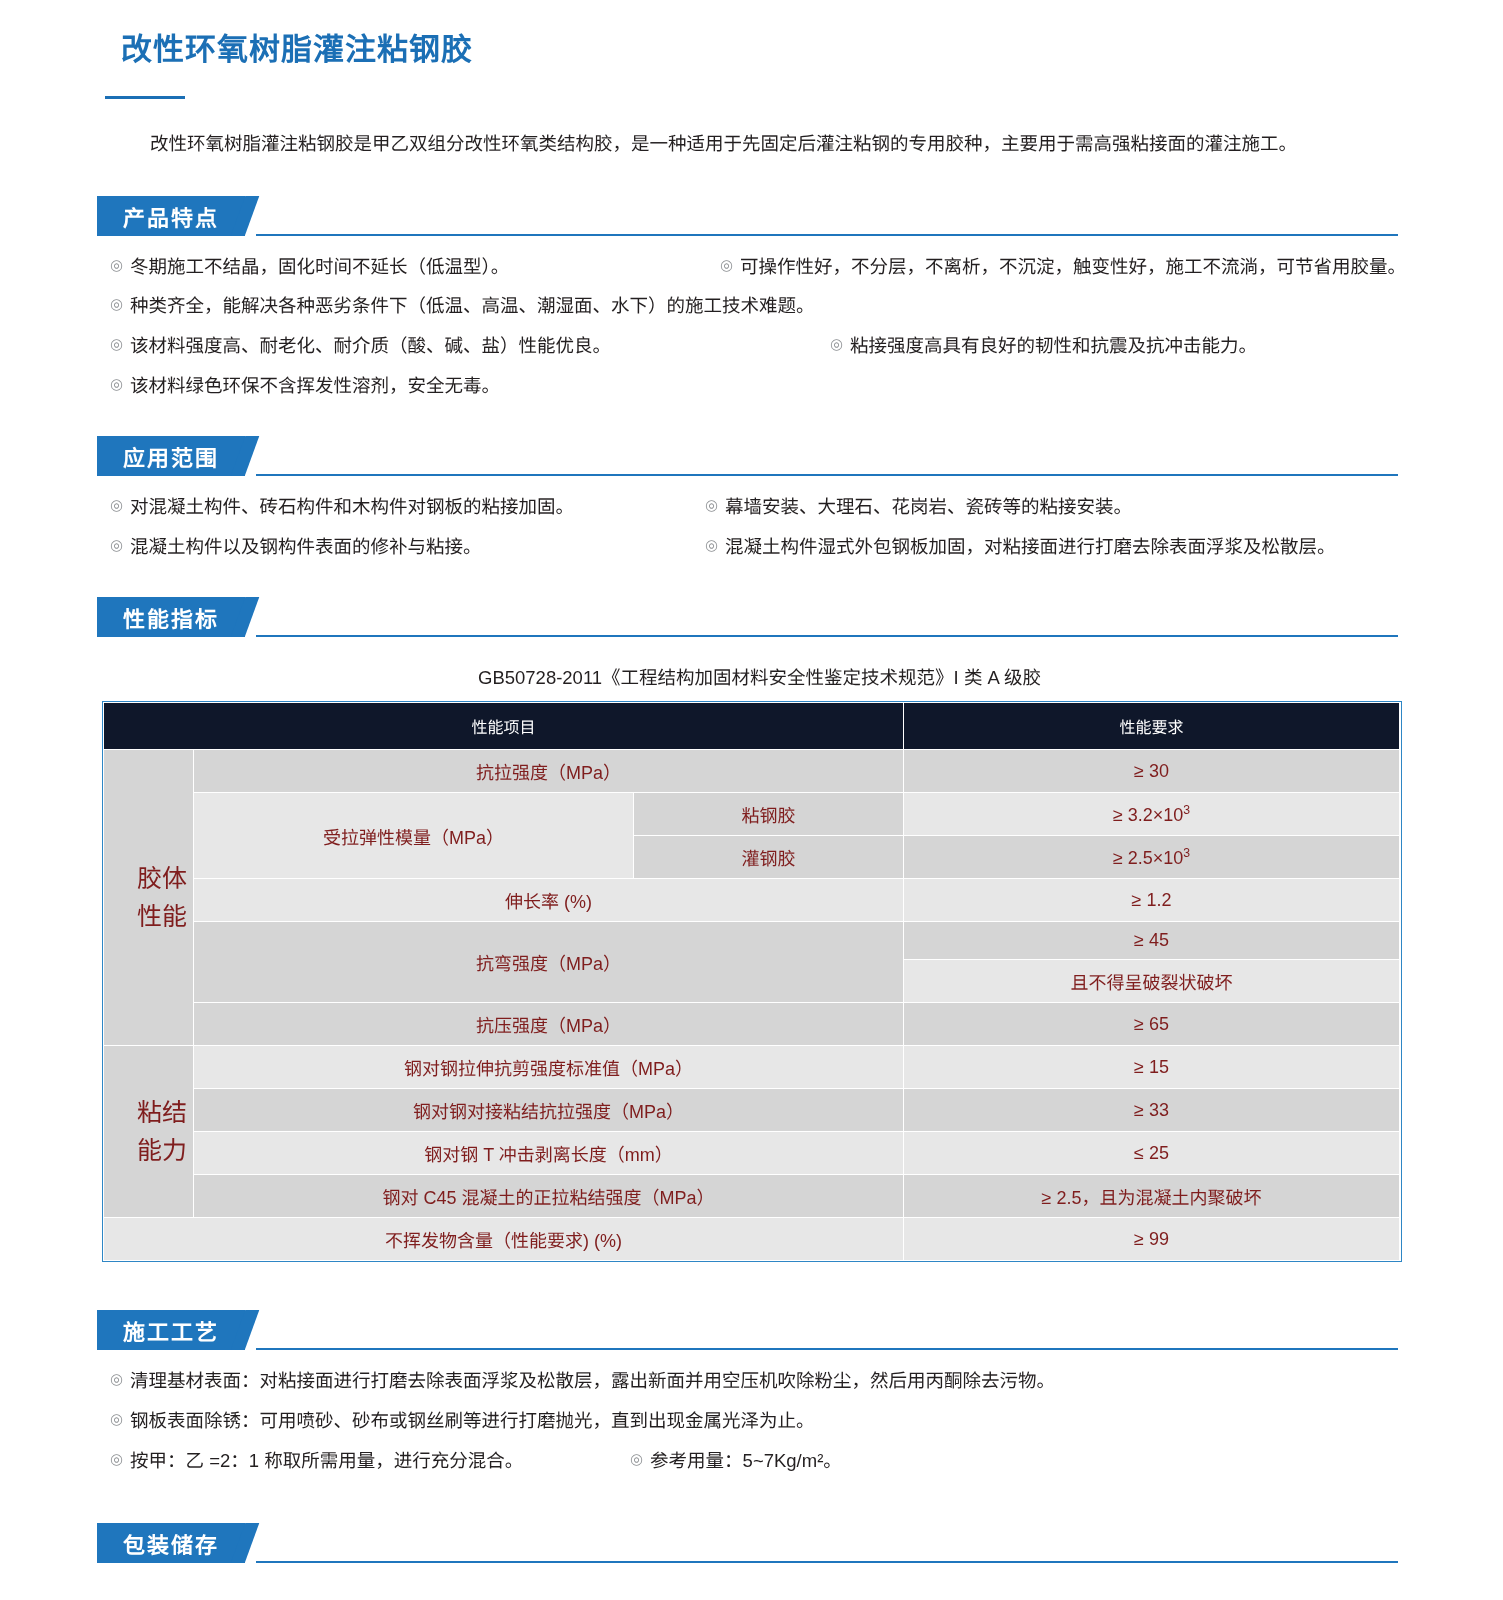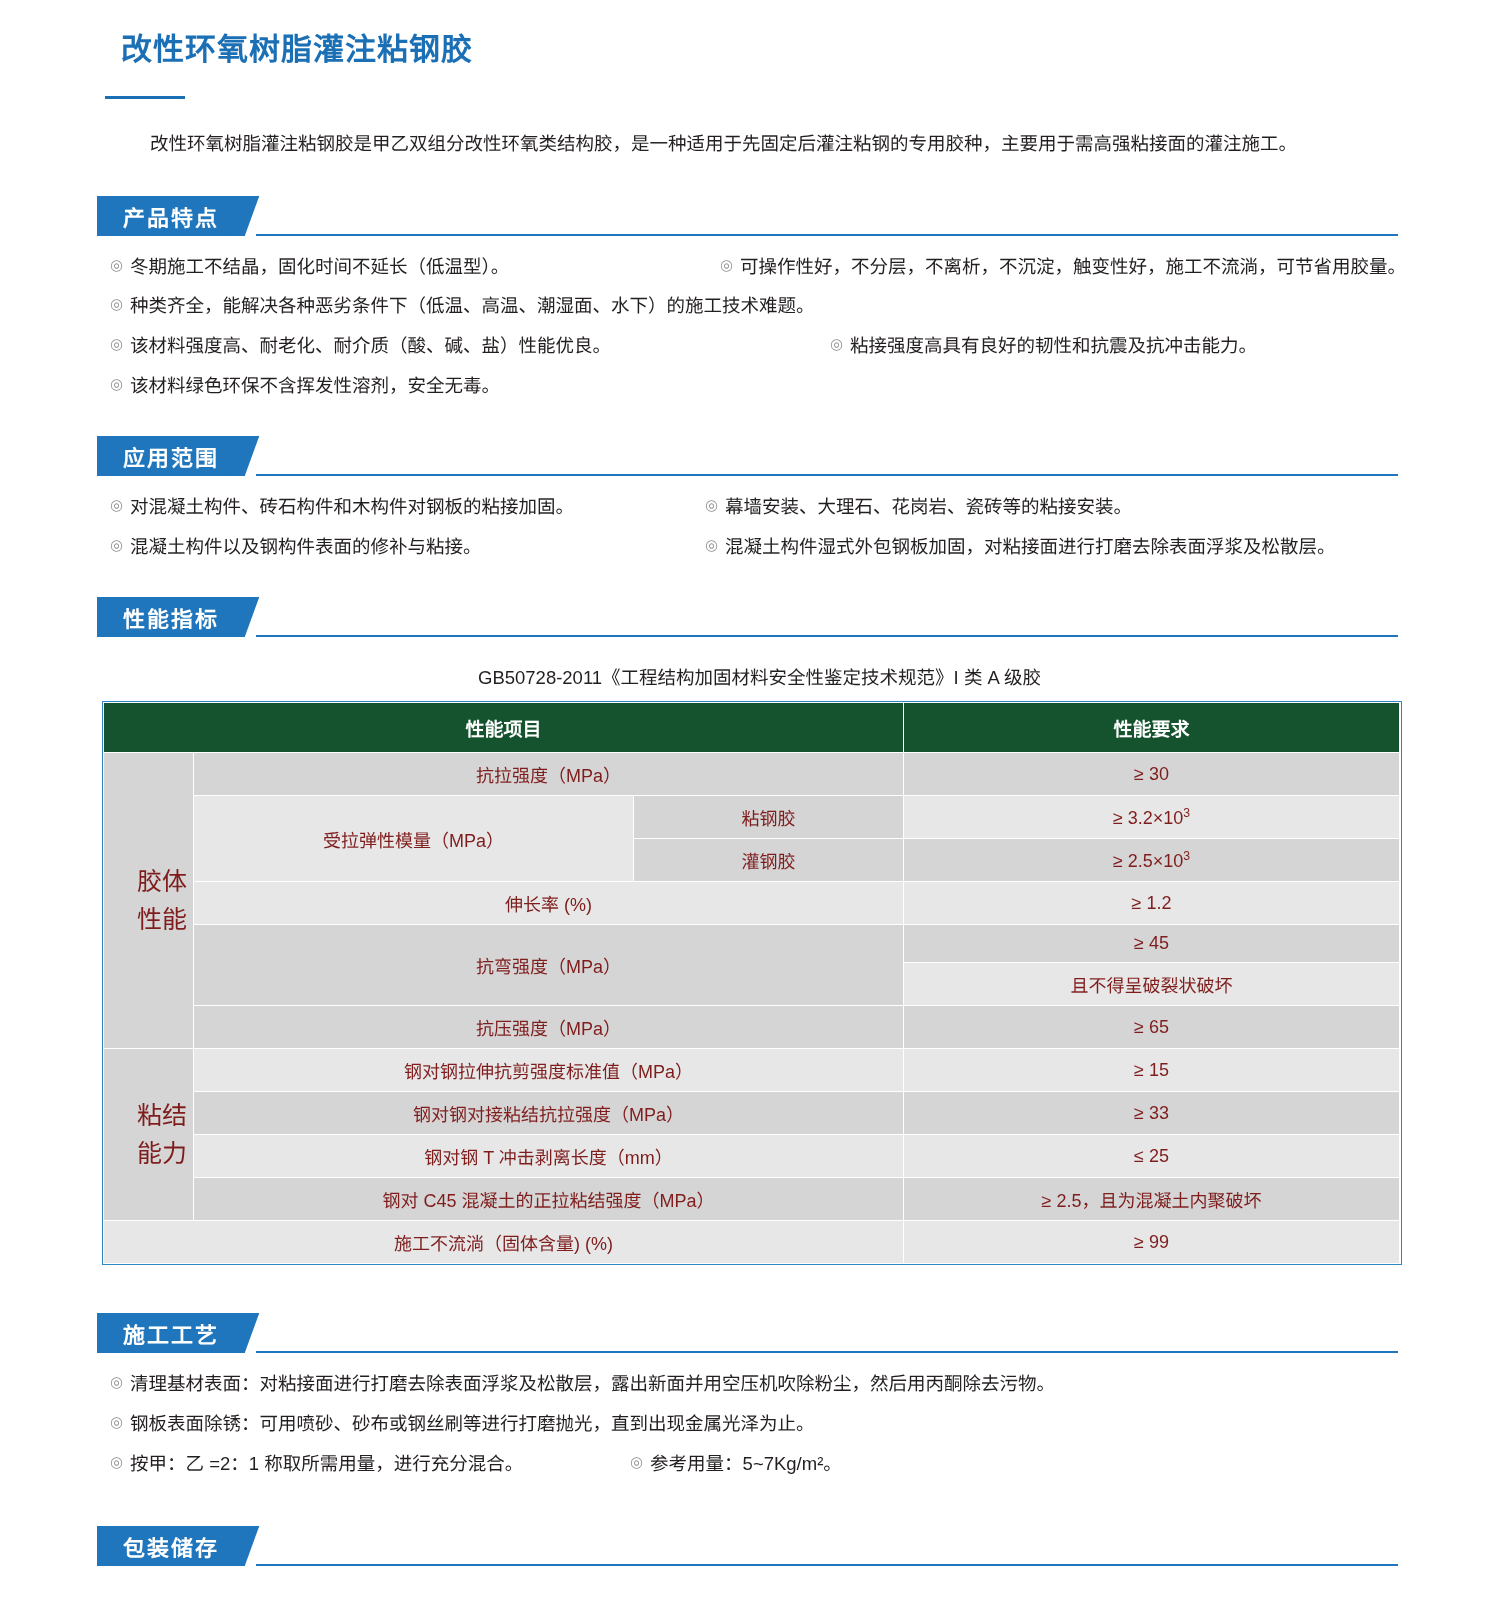--- a/index.html
+++ b/index.html
@@ -130,24 +130,24 @@
     table-layout: fixed;
   }
   table.perf th, table.perf td {
     border: 1px solid #ffffff;
     text-align: center;
     font-size: 18px;
     color: #7f1d1d;
     padding: 8px 6px;
   }
   table.perf thead th {
-    background: #14532d;
+    background: #0f172a;
     color: #ffffff;
-    font-weight: bold;
-    font-size: 19px;
+    font-weight: normal;
+    font-size: 16px;
     padding: 11px 6px;
   }
   table.perf tbody td {
     background: #e7e7e7;
   }
   table.perf tbody td.alt {
     background: #d5d5d5;
   }
   table.perf td.side {
     background: #d5d5d5;
@@ -316,21 +316,21 @@
           <tr>
             <td colspan="2">钢对钢 T 冲击剥离长度（mm）</td>
             <td>≤ 25</td>
           </tr>
           <tr>
             <td class="alt" colspan="2">钢对 C45 混凝土的正拉粘结强度（MPa）</td>
             <td class="alt">≥ 2.5，且为混凝土内聚破坏</td>
           </tr>
 
           <tr>
-            <td colspan="3">施工不流淌（固体含量) (%)</td>
+            <td colspan="3">不挥发物含量（性能要求) (%)</td>
             <td>≥ 99</td>
           </tr>
         </tbody>
       </table>
     </div>
   </div>
 
   <div class="section" style="margin-top:48px">
     <div class="sec-head">
       <div class="tab">施工工艺</div>

